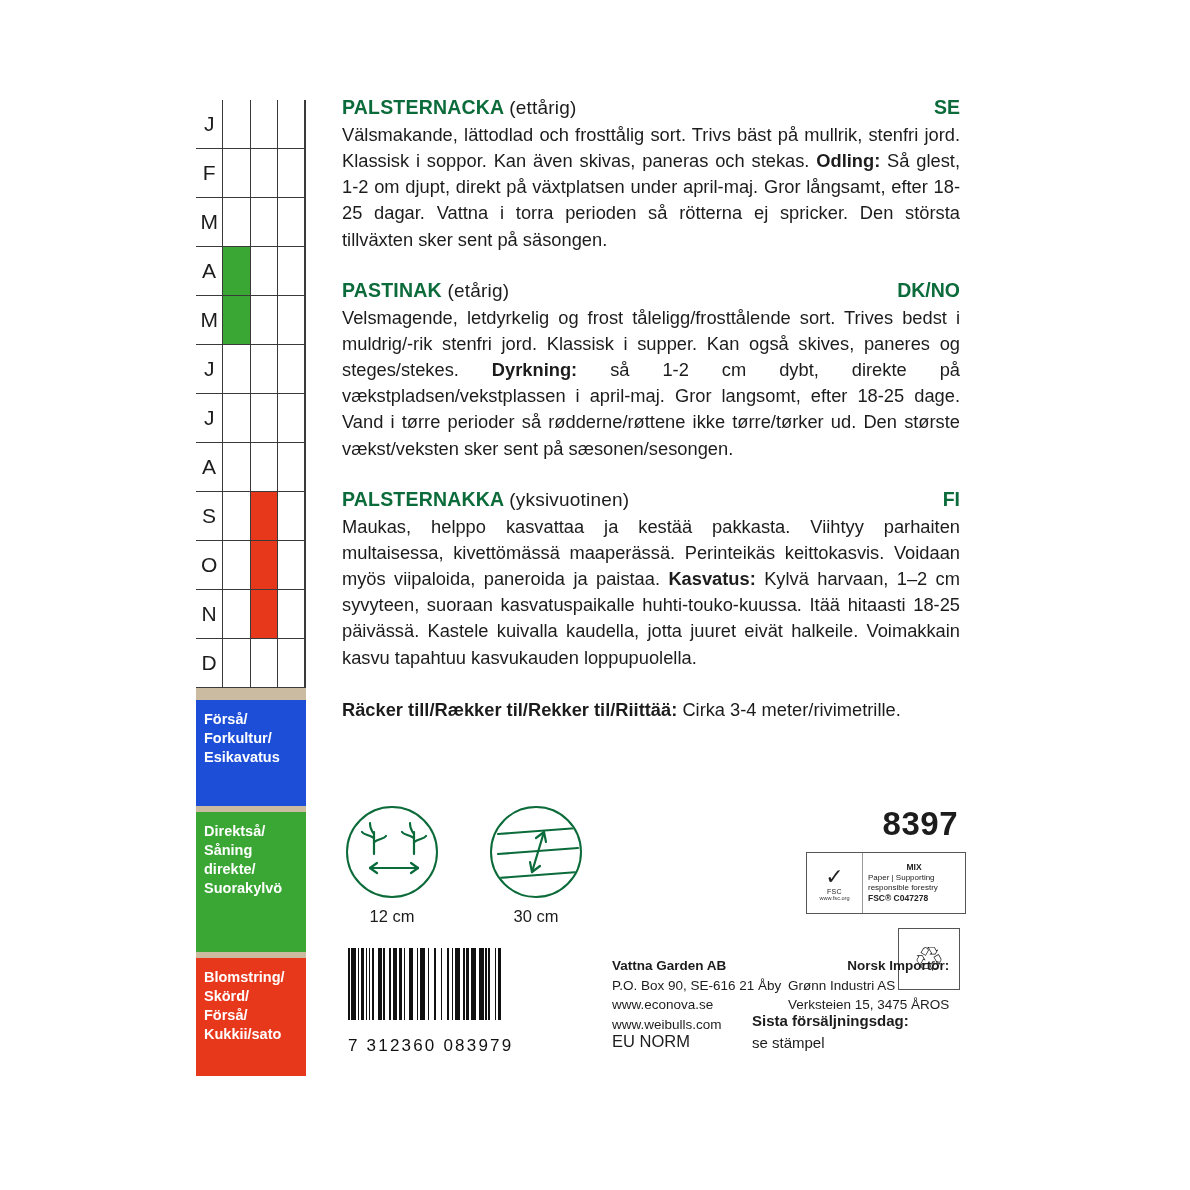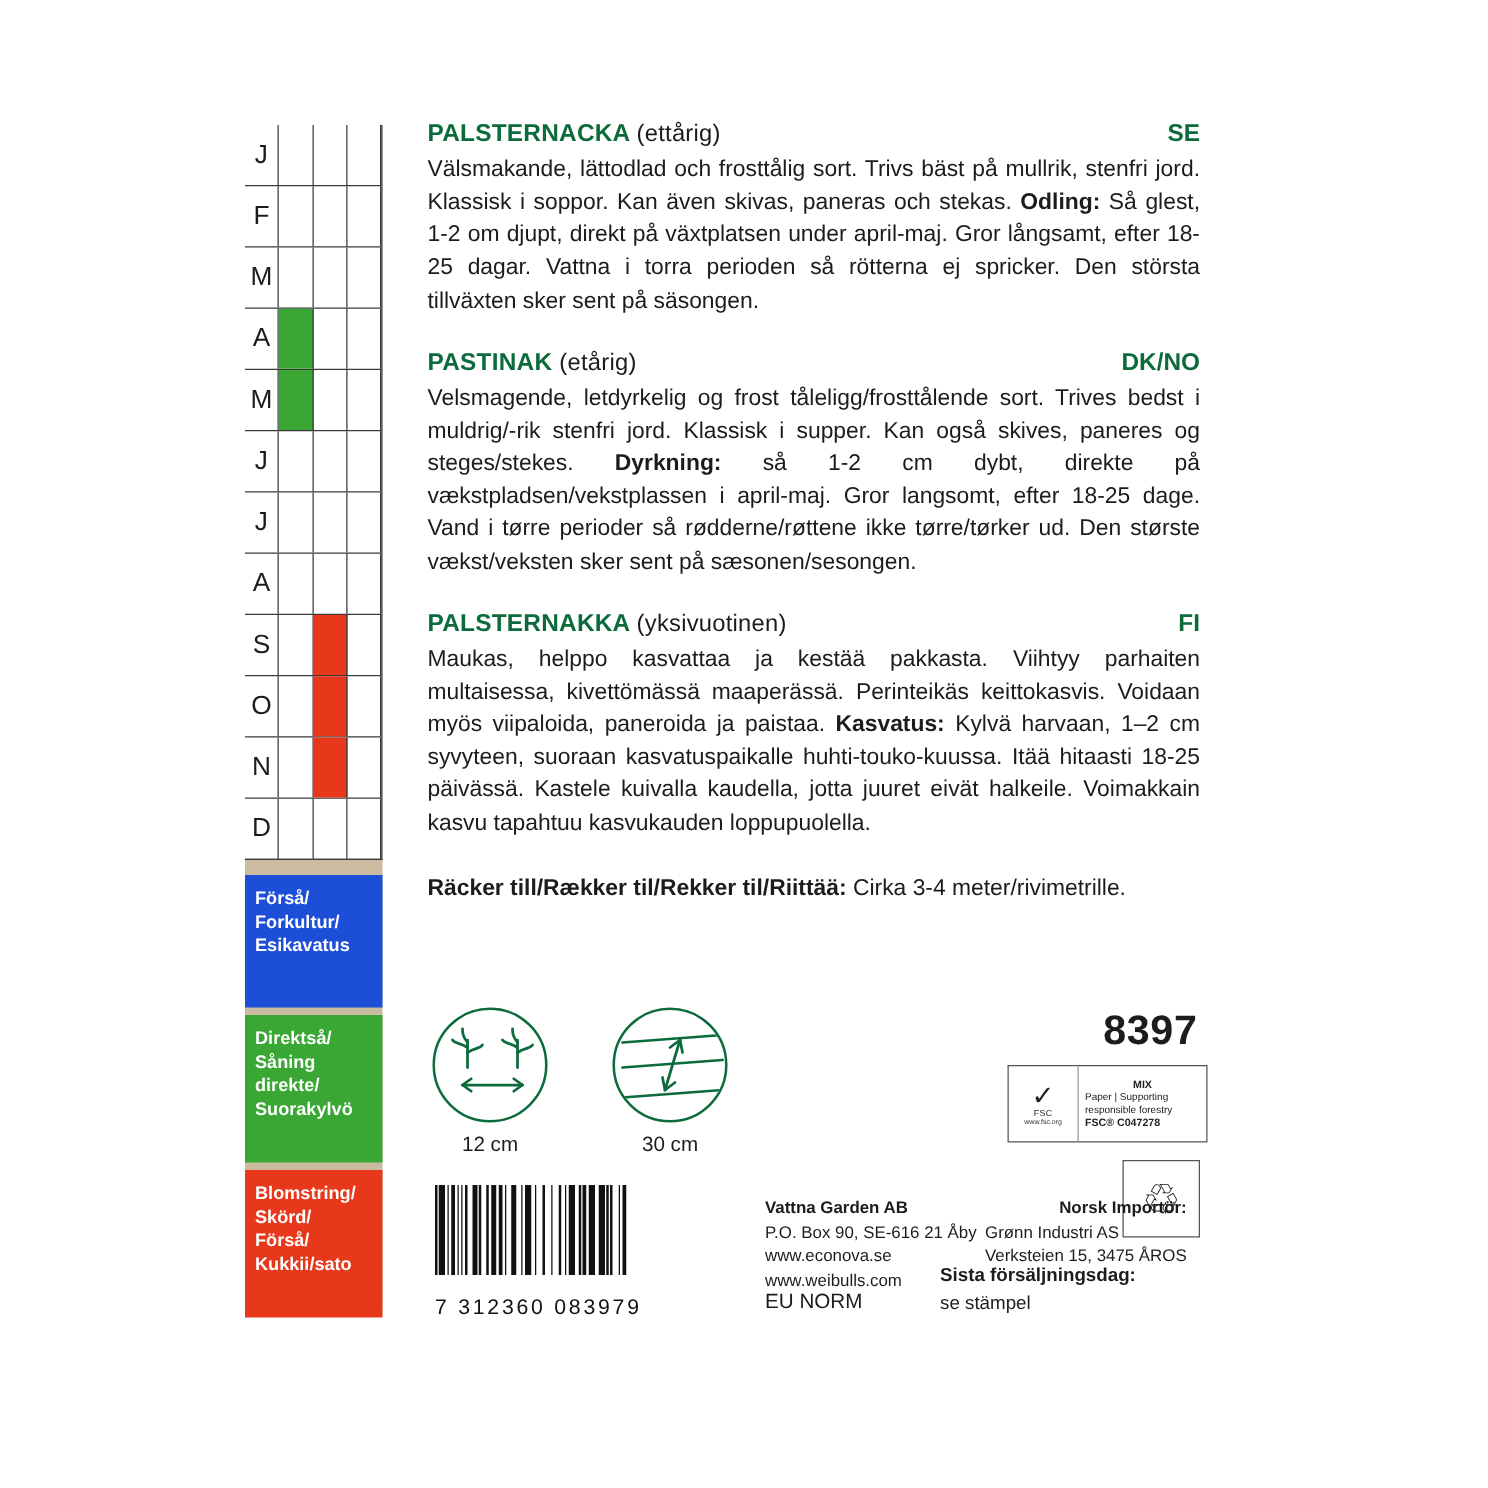--- a/index.html
+++ b/index.html
@@ -65,21 +65,21 @@
   }
   .legend-block {
     width: 110px;
     padding: 10px 7px 10px 8px;
     color: #ffffff;
     font-size: 14.5px;
     line-height: 1.32;
     font-weight: 600;
   }
   .lb-orange { background: #f07f10; height: 106px; }
-  .lb-green  { background: #3aa734; height: 118px; margin-top: 6px; }
+  .lb-green  { background: #3aa734; height: 140px; margin-top: 6px; }
   .lb-red    { background: #e8381c; height: 118px; margin-top: 6px; }
 
   
   .content {
     position: absolute;
     left: 342px; top: 96px;
     width: 618px;
   }
   .lang-block { margin-bottom: 26px; }
   .lang-head {

